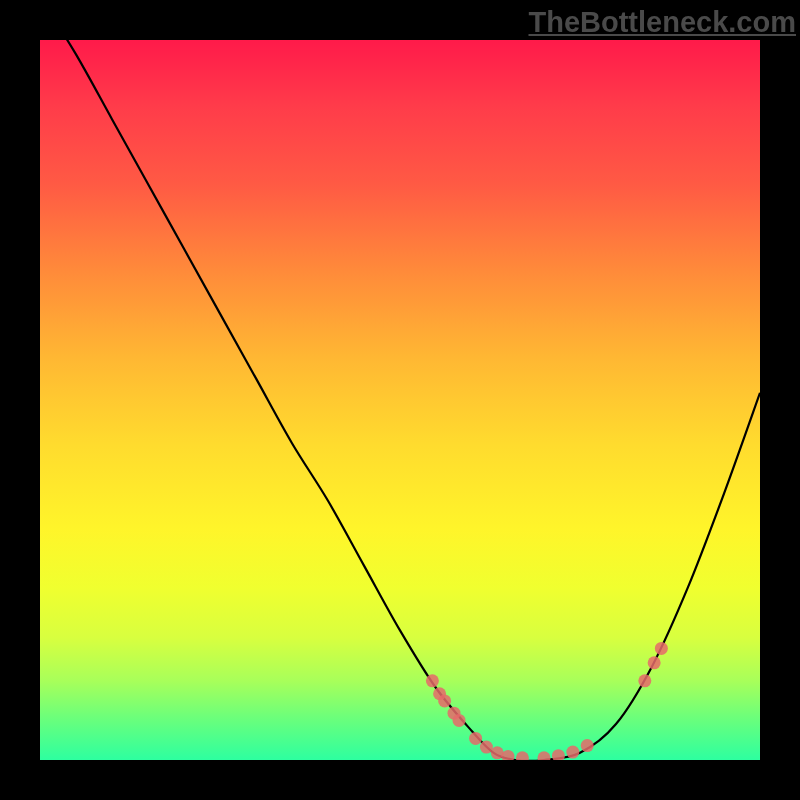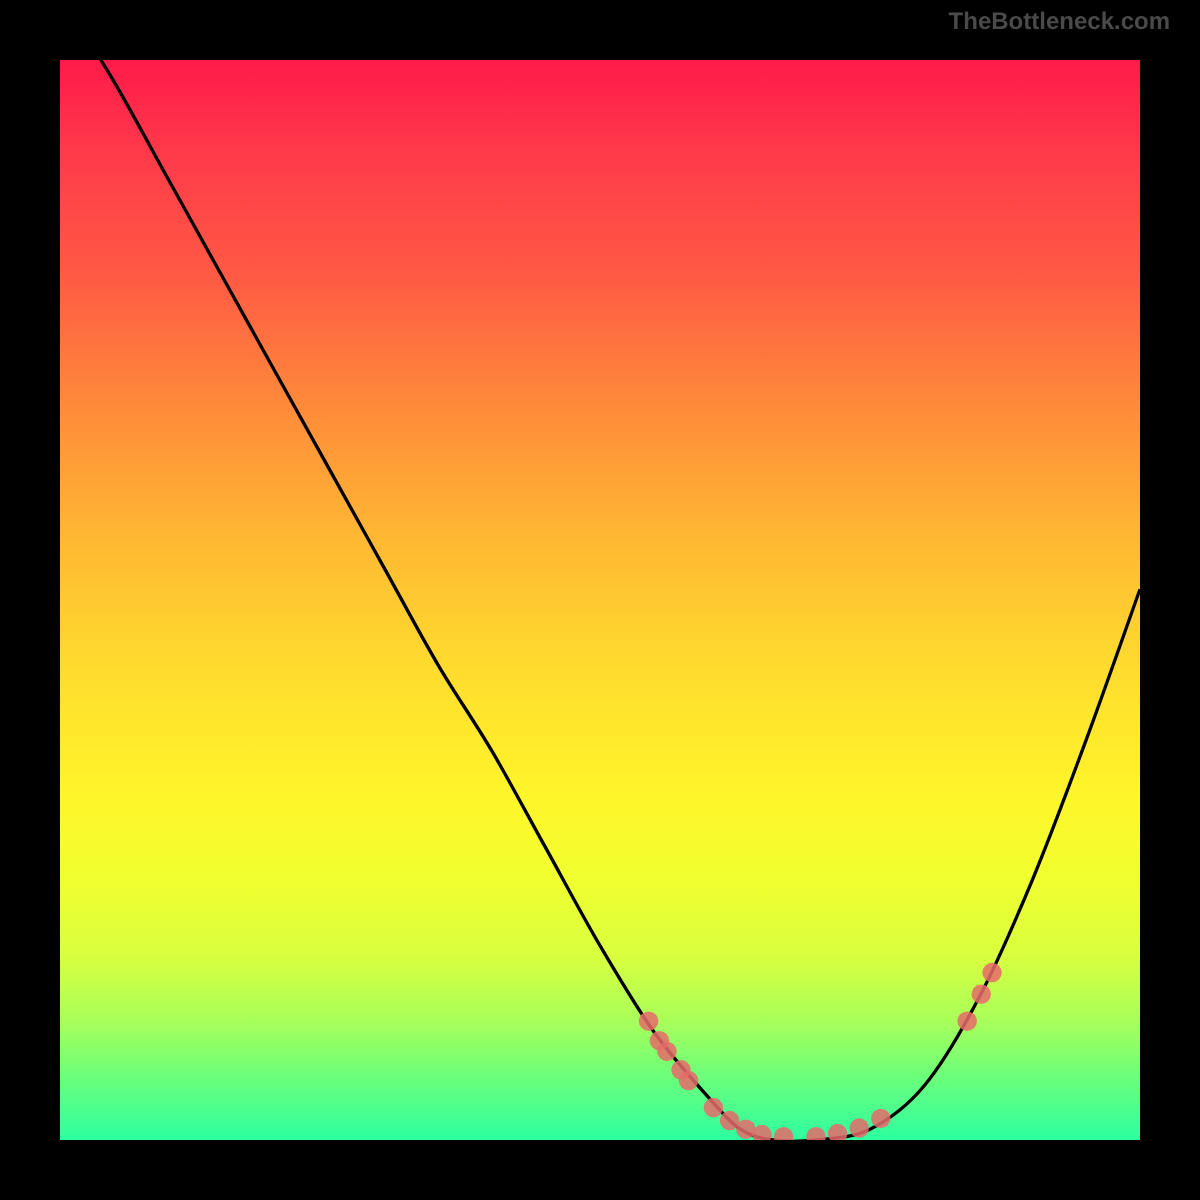--- a/index.html
+++ b/index.html
@@ -7,25 +7,26 @@
     width: 800px;
     height: 800px;
     background: #000;
     position: relative;
     overflow: hidden;
     font-family: Arial, sans-serif;
   }
   .watermark {
     position: absolute;
     top: 6px;
-    right: 20px;
+    right: 4px;
     color: #4a4a4a;
-    font-size: 16px;
+    font-size: 29px;
     font-weight: bold;
     z-index: 10;
+    text-decoration: underline;
   }
   .plot-container {
     position: absolute;
     left: 40px;
     top: 40px;
     width: 720px;
     height: 720px;
   }
   .gradient-bg {
     position: absolute;

